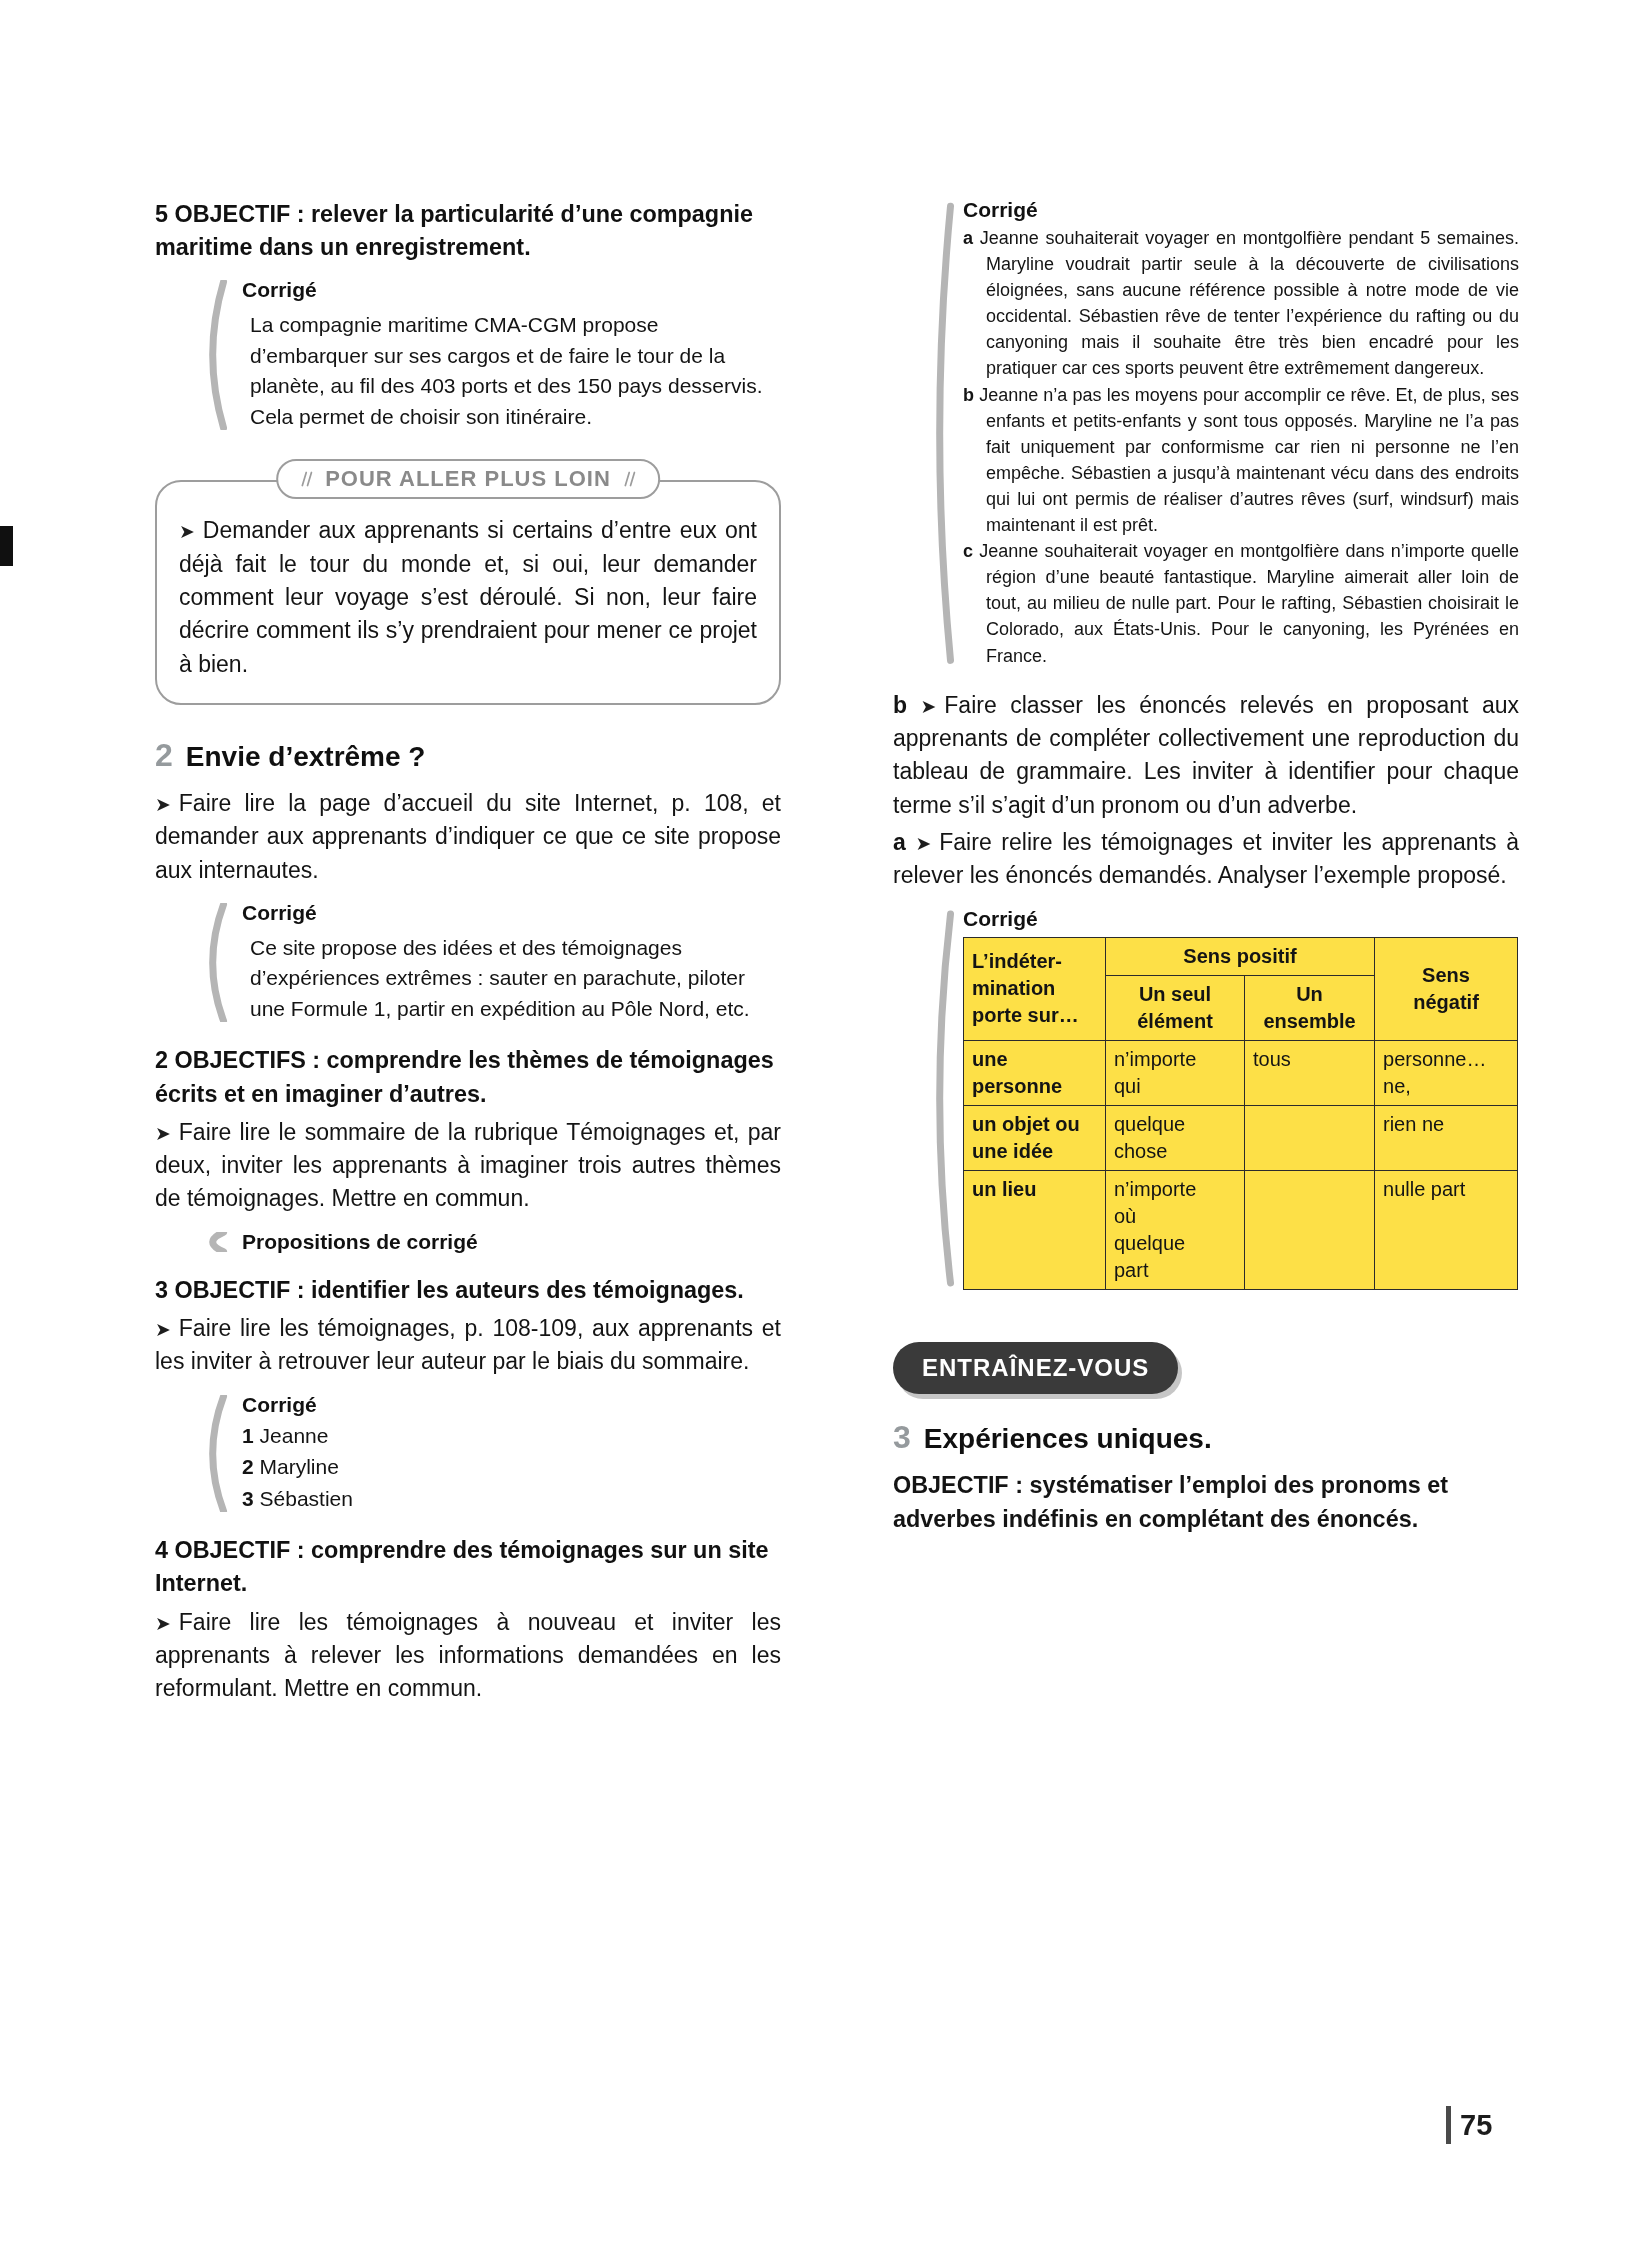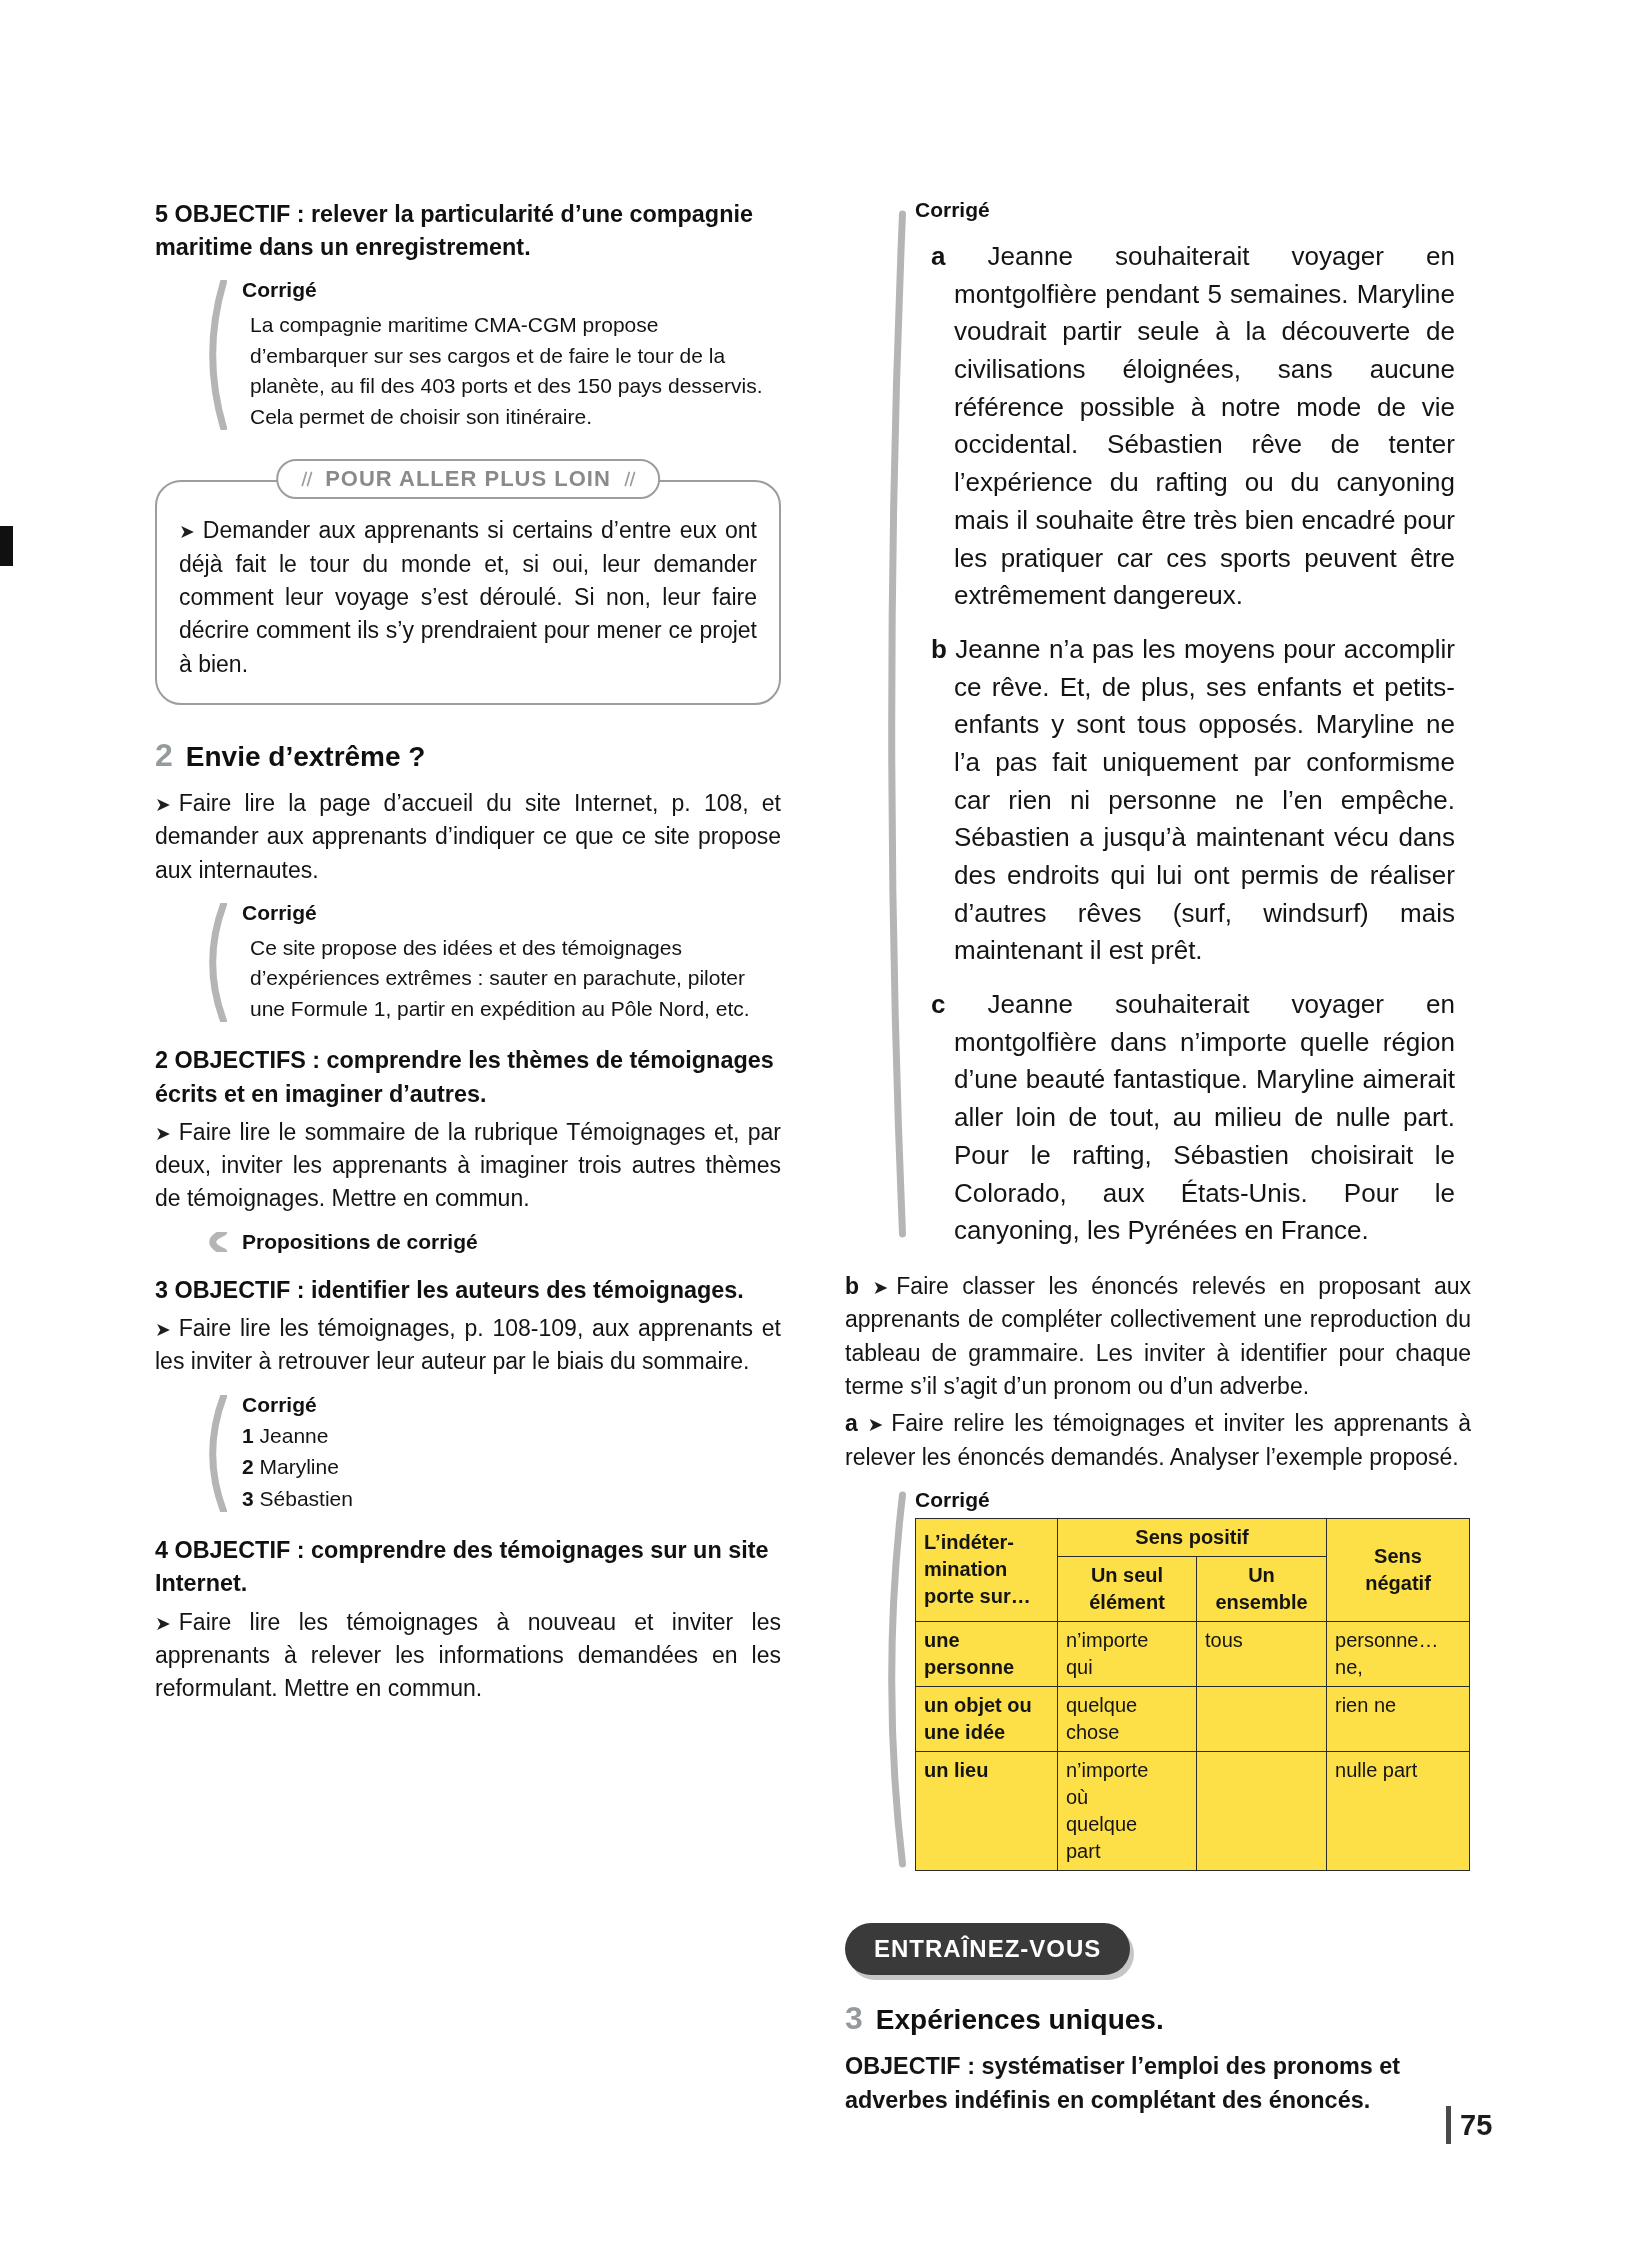--- a/index.html
+++ b/index.html
@@ -10,21 +10,21 @@
     color: #141414;
     position: relative;
     overflow: hidden;
   }
   .bleed-mark {
     position: absolute; left: 0; top: 526px;
     width: 13px; height: 40px; background: #101010;
   }
   .columns {
     position: absolute; left: 155px; top: 198px; width: 1336px;
-    display: flex; gap: 64px;
+    display: flex; gap: 112px;
   }
   .col { width: 626px; flex: 0 0 626px; }
 
   .obj-heading {
     font-size: 23.4px; line-height: 1.42; font-weight: bold; color: #111;
     margin: 19px 0 5px 0;
   }
   section:first-child .obj-heading { margin-top: 0; }
 
   p.body { font-size: 23px; line-height: 1.45; margin: 4px 0 0 0; text-align: justify; }
@@ -32,21 +32,21 @@
   .bold { font-weight: bold; }
 
   
   .corrige { position: relative; margin: 14px 0 20px 46px; padding-left: 41px; }
   .corrige.tight { margin-left: 35px; padding-left: 35px; }
   .corrige .paren { position: absolute; left: 0; top: 2px; height: calc(100% - 4px); width: 27px; }
   .corrige .paren path { stroke: #b5b5b5; stroke-width: 7; fill: none; stroke-linecap: round; }
   .corrige-label { font-size: 21px; font-weight: bold; margin-bottom: 3px; color: #111; }
   .corrige-text { font-size: 21px; line-height: 1.45; margin: 8px; }
   .corrige-line { font-size: 21px; line-height: 1.5; margin: 0; }
-  .hang { font-size: 26px; line-height: 1.45; margin: 16px; padding-left: 23px; text-indent: -23px; text-align: justify; }
+  .hang { font-size: 18px; line-height: 1.45; margin: 0; padding-left: 23px; text-indent: -23px; text-align: justify; }
   .hang .item-letter { font-weight: bold; }
 
   
   .plusloin {
     position: relative;
     border: 2.5px solid #9d9d9d; border-radius: 26px;
     padding: 32px 22px 22px 22px;
     margin: 48px 0 32px 0;
   }
   .plusloin .pill {

